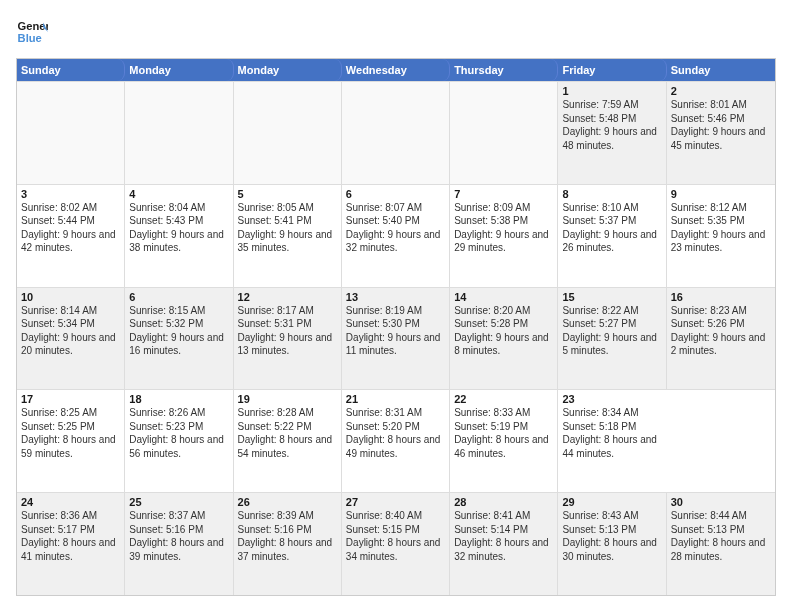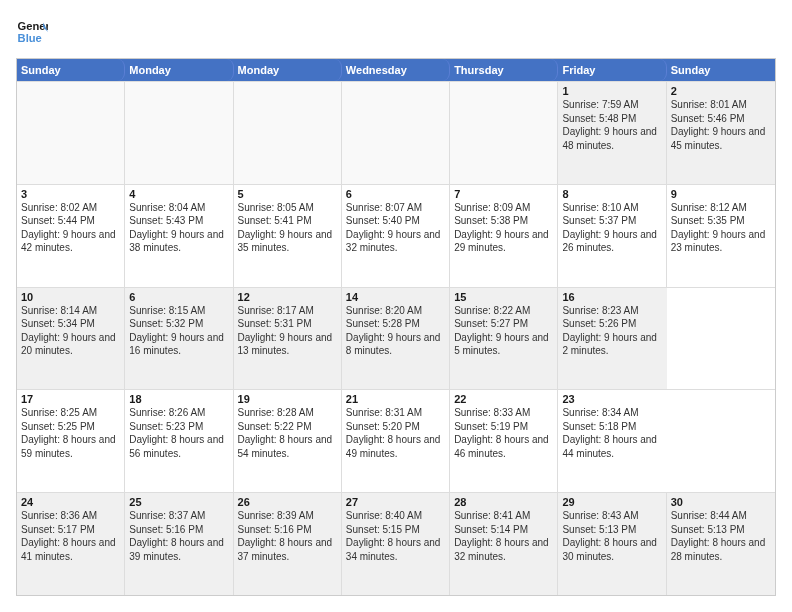--- a/index.html
+++ b/index.html
@@ -168,20 +168,23 @@
         <div class="cal-row">
           <div class="cal-cell shaded"><span class="day-num">10</span><span class="cell-text" style="white-space: pre-line;">Sunrise: 8:14 AM
 Sunset: 5:34 PM
 Daylight: 9 hours and 20 minutes.</span></div>
           <div class="cal-cell shaded"><span class="day-num">6</span><span class="cell-text" style="white-space: pre-line;">Sunrise: 8:15 AM
 Sunset: 5:32 PM
 Daylight: 9 hours and 16 minutes.</span></div>
           <div class="cal-cell shaded"><span class="day-num">12</span><span class="cell-text" style="white-space: pre-line;">Sunrise: 8:17 AM
 Sunset: 5:31 PM
 Daylight: 9 hours and 13 minutes.</span></div>
+          <div class="cal-cell shaded"><span class="day-num">13</span><span class="cell-text" style="white-space: pre-line;">Sunrise: 8:19 AM
+Sunset: 5:30 PM
+Daylight: 9 hours and 11 minutes.</span></div>
           <div class="cal-cell shaded"><span class="day-num">14</span><span class="cell-text" style="white-space: pre-line;">Sunrise: 8:20 AM
 Sunset: 5:28 PM
 Daylight: 9 hours and 8 minutes.</span></div>
           <div class="cal-cell shaded"><span class="day-num">15</span><span class="cell-text" style="white-space: pre-line;">Sunrise: 8:22 AM
 Sunset: 5:27 PM
 Daylight: 9 hours and 5 minutes.</span></div>
           <div class="cal-cell shaded"><span class="day-num">16</span><span class="cell-text" style="white-space: pre-line;">Sunrise: 8:23 AM
 Sunset: 5:26 PM
 Daylight: 9 hours and 2 minutes.</span></div>
         </div>

